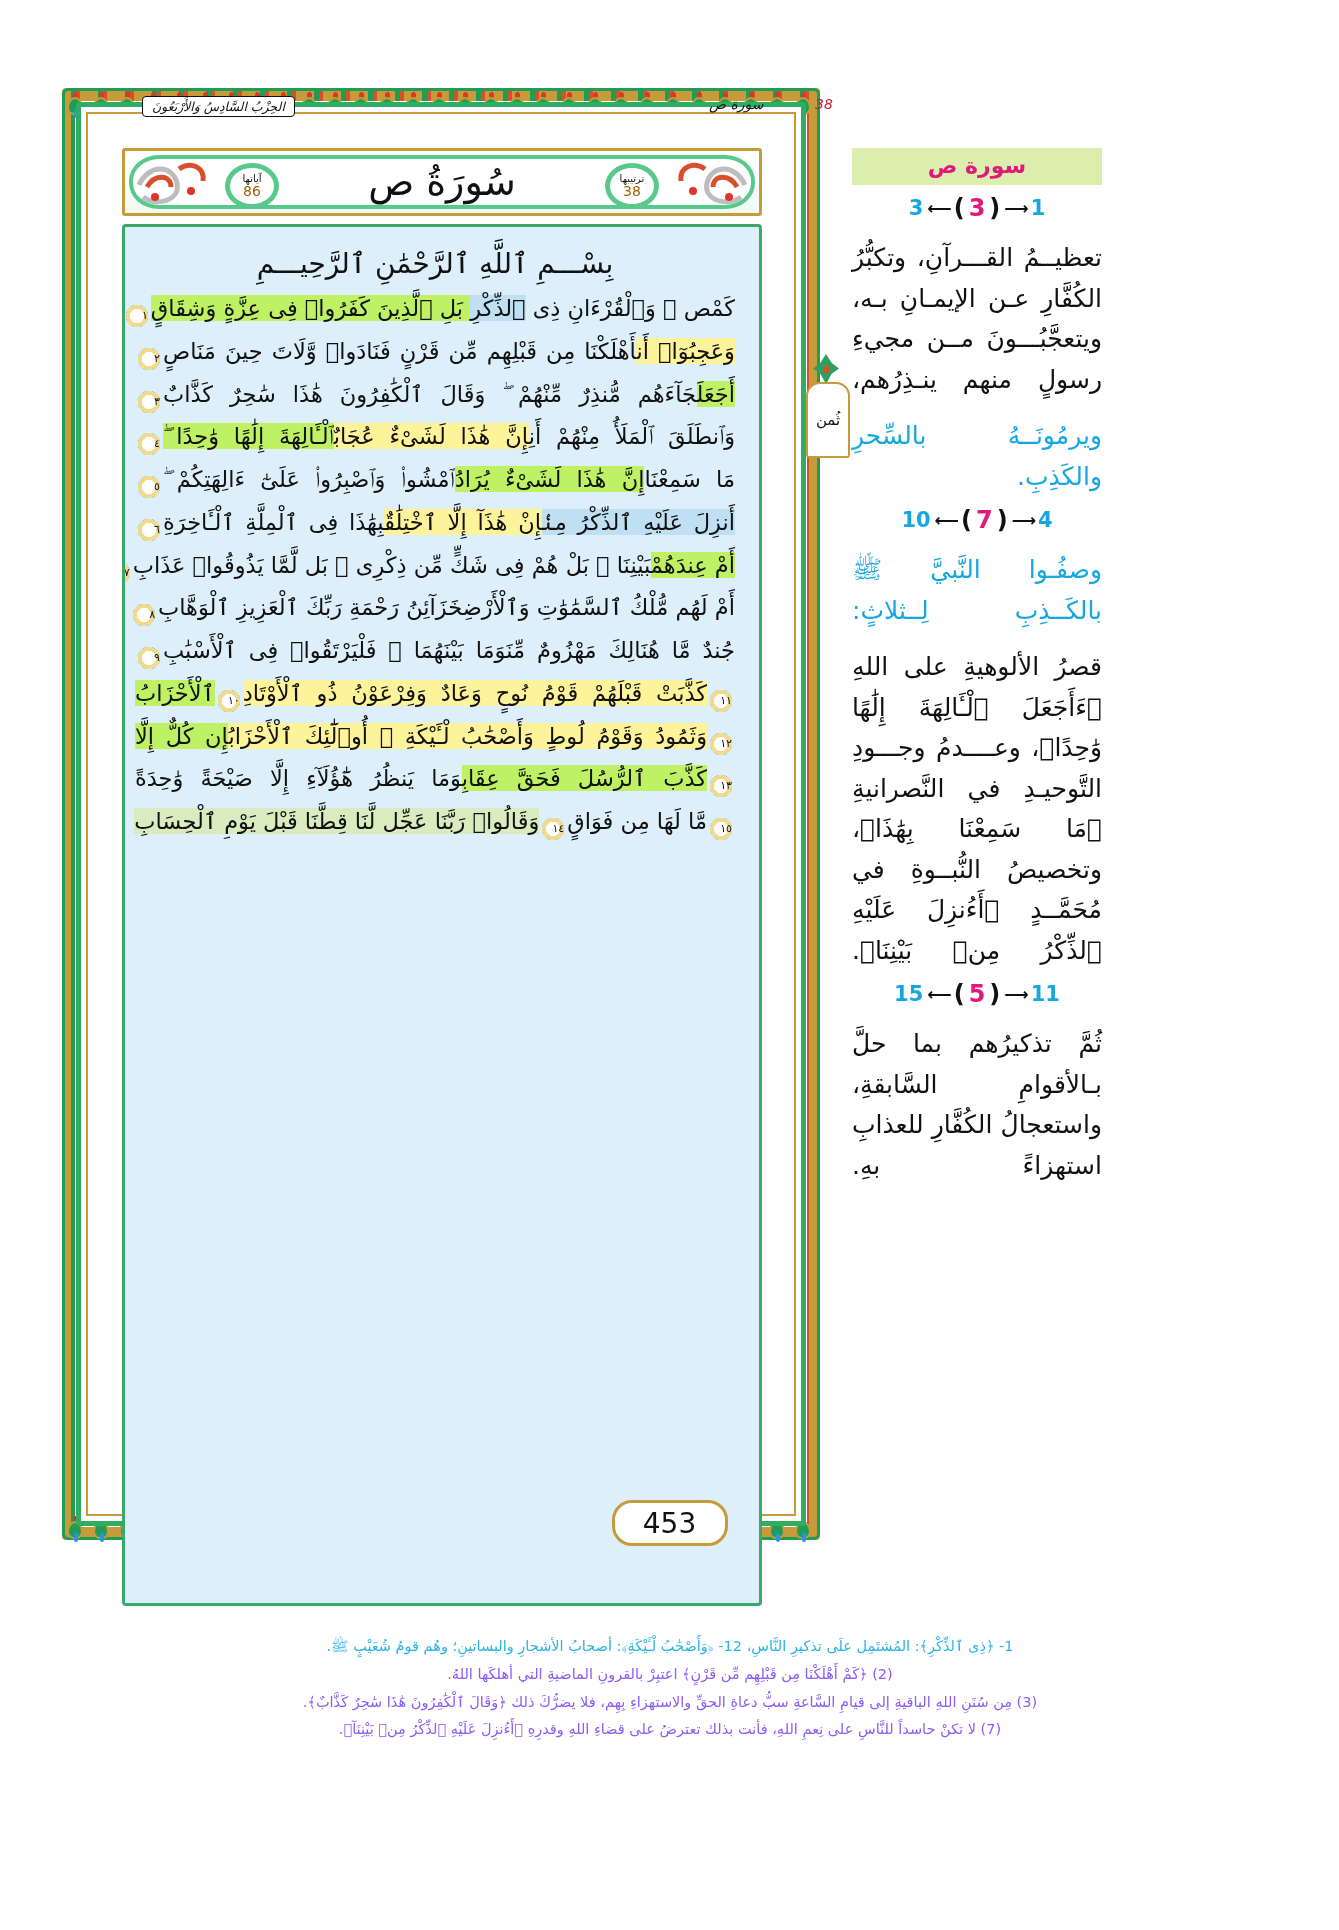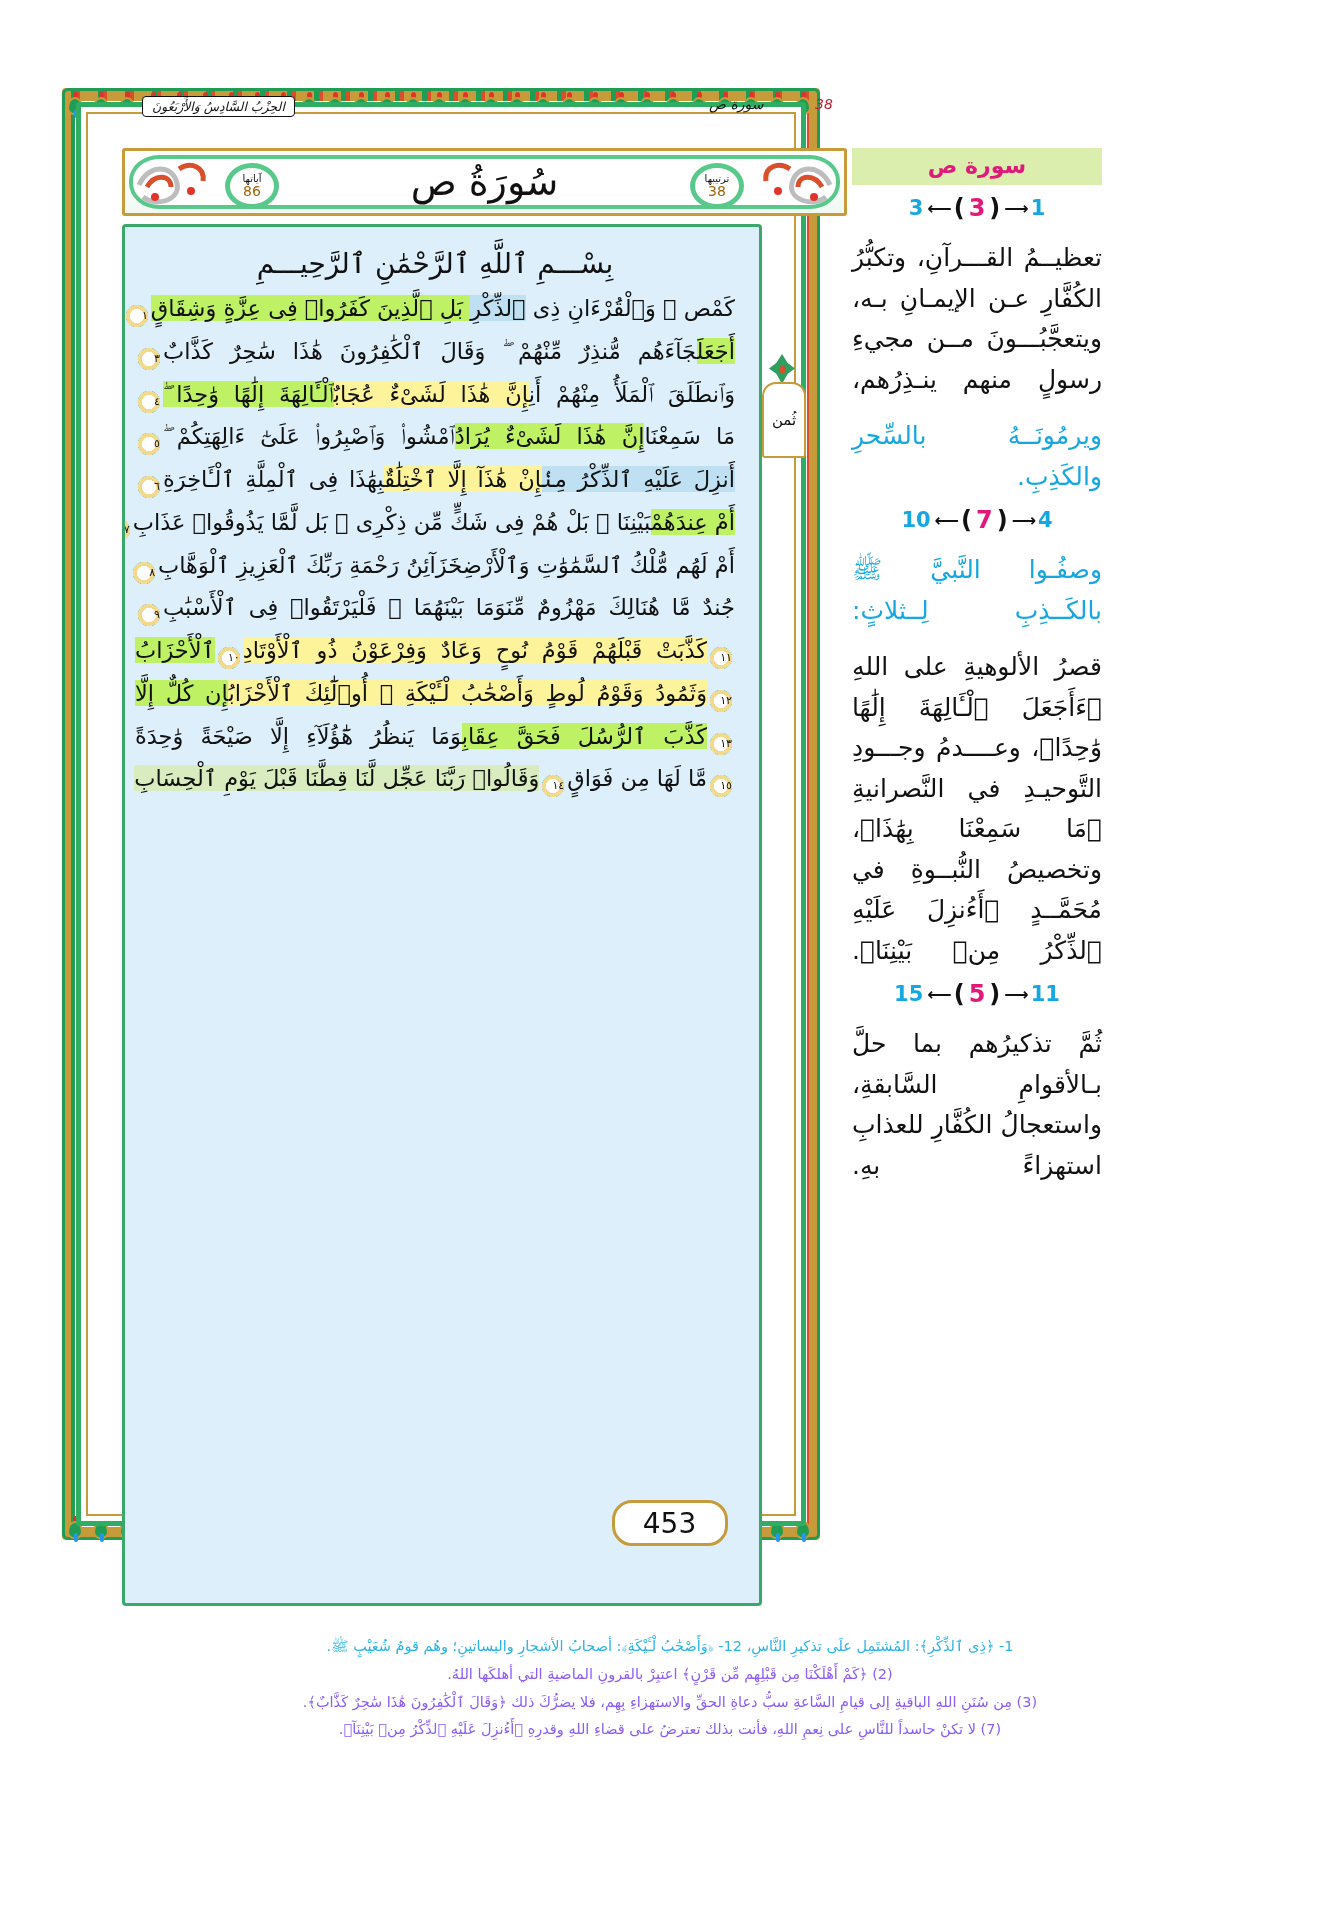--- a/index.html
+++ b/index.html
@@ -66,21 +66,21 @@
     font-family:"DejaVu Sans","Liberation Sans",sans-serif;direction:rtl;
     z-index:9;
     font-style:italic;
   }
   #hizb-label{left:142px;top:96px;}
   #surah-hdr-label{left:700px;top:94px;border:none;background:transparent;font-size:14px;}
   #page-num-hdr{left:806px;top:94px;border:none;background:transparent;font-size:14px;color:#b23;}
 
   
   .title-banner{
-    position:absolute;left:122px;top:148px;width:725px;height:68px;
+    position:absolute;left:122px;top:148px;width:640px;height:68px;
     box-sizing:border-box;
     border:3px solid #c79a3a;
     background:linear-gradient(#ffffff,#f2f9f3);
     border-radius:3px;
     overflow:hidden;
   }
   .tb-green{
     position:absolute;left:4px;top:4px;right:4px;bottom:4px;
     border:4px solid #59c98b;border-radius:30px/26px;
     background:#ffffff;
@@ -137,21 +137,21 @@
     display:inline-block;width:22px;height:22px;line-height:22px;
     text-align:center;font-size:11px;color:#111;
     background:
       radial-gradient(circle at 50% 50%, #fff 0 45%, #f5d98a 46% 70%, #2f9e5e 71% 100%);
     border-radius:50%;
     margin:0 3px;vertical-align:-3px;
     font-family:"DejaVu Sans","Liberation Sans",sans-serif;
   }
   
   .thumn{
-    position:absolute;left:760px;top:352px;width:44px;height:104px;
+    position:absolute;left:804px;top:352px;width:44px;height:104px;
   }
   .thumn .body{
     position:absolute;left:2px;top:30px;width:40px;height:72px;
     border:2px solid #c79a3a;background:#fff;border-radius:14px 14px 3px 3px;
     display:flex;align-items:center;justify-content:center;
     font-size:15px;color:#111;direction:rtl;
   }
   .thumn .crown{
     position:absolute;left:9px;top:2px;width:26px;height:30px;
     background:#2f9e5e;
@@ -548,20 +548,21 @@
   <div class="thumn">
     <div class="crown"></div>
     <div class="crown-dot"></div>
     <div class="body">ثُمن</div>
   </div>
 
   <div class="mushaf-body">
     <div class="basmalah">بِسْـــمِ ٱللَّهِ ٱلرَّحْمَٰنِ ٱلرَّحِيـــمِ</div>
     <div id="qlines">
         <div class="qline"><span class="">كَمْ</span><span class="">ص ۚ وَٱلْقُرْءَانِ ذِى </span><span class="hl-blue">ٱلذِّكْرِ</span><span class="hl-pink"> بَلِ ٱلَّذِينَ كَفَرُوا۟ فِى عِزَّةٍ وَشِقَاقٍ</span><span class="ayah-mark">١</span></div>
+        <div class="qline"><span class="hl-yellow">وَعَجِبُوٓا۟ أَن</span><span class="">أَهْلَكْنَا مِن قَبْلِهِم مِّن قَرْنٍ فَنَادَوا۟ وَّلَاتَ حِينَ مَنَاصٍ</span><span class="ayah-mark">٢</span></div>
         <div class="qline"><span class="hl-pink">أَجَعَلَ</span><span class="">جَآءَهُم مُّنذِرٌ مِّنْهُمْ ۖ وَقَالَ ٱلْكَٰفِرُونَ هَٰذَا سَٰحِرٌ كَذَّابٌ</span><span class="ayah-mark">٣</span></div>
         <div class="qline"><span class="">وَٱنطَلَقَ ٱلْمَلَأُ مِنْهُمْ أَنِ</span><span class="hl-yellow">إِنَّ هَٰذَا لَشَىْءٌ عُجَابٌ</span><span class="hl-pink">ٱلْـَٔالِهَةَ إِلَٰهًا وَٰحِدًا ۖ</span><span class="ayah-mark">٤</span></div>
         <div class="qline"><span class="">مَا سَمِعْنَا</span><span class="hl-pink">إِنَّ هَٰذَا لَشَىْءٌ يُرَادُ</span><span class="">ٱمْشُوا۟ وَٱصْبِرُوا۟ عَلَىٰٓ ءَالِهَتِكُمْ ۖ</span><span class="ayah-mark">٥</span></div>
         <div class="qline"><span class="hl-blue">أَنزِلَ عَلَيْهِ ٱلذِّكْرُ مِنۢ</span><span class="hl-yellow">إِنْ هَٰذَآ إِلَّا ٱخْتِلَٰقٌ</span><span class="">بِهَٰذَا فِى ٱلْمِلَّةِ ٱلْـَٔاخِرَةِ</span><span class="ayah-mark">٦</span></div>
         <div class="qline"><span class="hl-pink">أَمْ عِندَهُمْ</span><span class="">بَيْنِنَا ۚ بَلْ هُمْ فِى شَكٍّ مِّن ذِكْرِى ۖ بَل لَّمَّا يَذُوقُوا۟ عَذَابِ</span><span class="ayah-mark">٧</span></div>
         <div class="qline"><span class="">أَمْ لَهُم مُّلْكُ ٱلسَّمَٰوَٰتِ وَٱلْأَرْضِ</span><span class="">خَزَآئِنُ رَحْمَةِ رَبِّكَ ٱلْعَزِيزِ ٱلْوَهَّابِ</span><span class="ayah-mark">٨</span></div>
         <div class="qline"><span class="">جُندٌ مَّا هُنَالِكَ مَهْزُومٌ مِّنَ</span><span class="">وَمَا بَيْنَهُمَا ۖ فَلْيَرْتَقُوا۟ فِى ٱلْأَسْبَٰبِ</span><span class="ayah-mark">٩</span></div>
         <div class="qline"><span class="ayah-mark">١١</span><span class="hl-yellow">كَذَّبَتْ قَبْلَهُمْ قَوْمُ نُوحٍ وَعَادٌ وَفِرْعَوْنُ ذُو ٱلْأَوْتَادِ</span><span class="ayah-mark">١٠</span><span class="hl-pink">ٱلْأَحْزَابُ</span></div>
         <div class="qline"><span class="ayah-mark">١٢</span><span class="hl-yellow">وَثَمُودُ وَقَوْمُ لُوطٍ وَأَصْحَٰبُ لْـَٔيْكَةِ ۚ أُو۟لَٰٓئِكَ ٱلْأَحْزَابُ</span><span class="hl-pink">إِن كُلٌّ إِلَّا</span></div>
         <div class="qline"><span class="ayah-mark">١٣</span><span class="hl-pink">كَذَّبَ ٱلرُّسُلَ فَحَقَّ عِقَابِ</span><span class="">وَمَا يَنظُرُ هَٰٓؤُلَآءِ إِلَّا صَيْحَةً وَٰحِدَةً</span></div>

